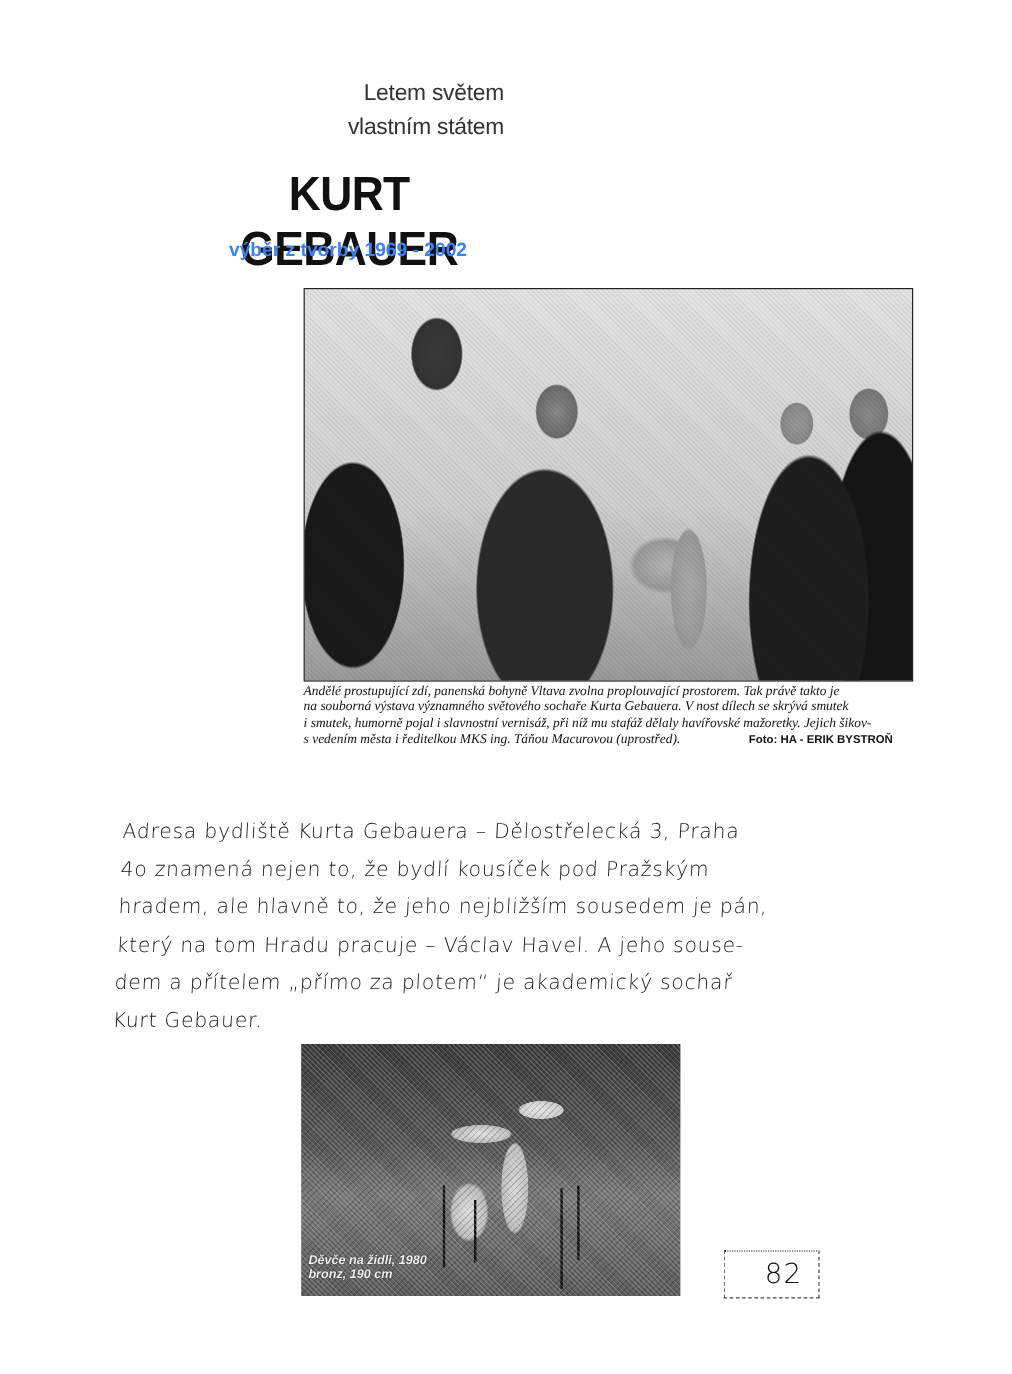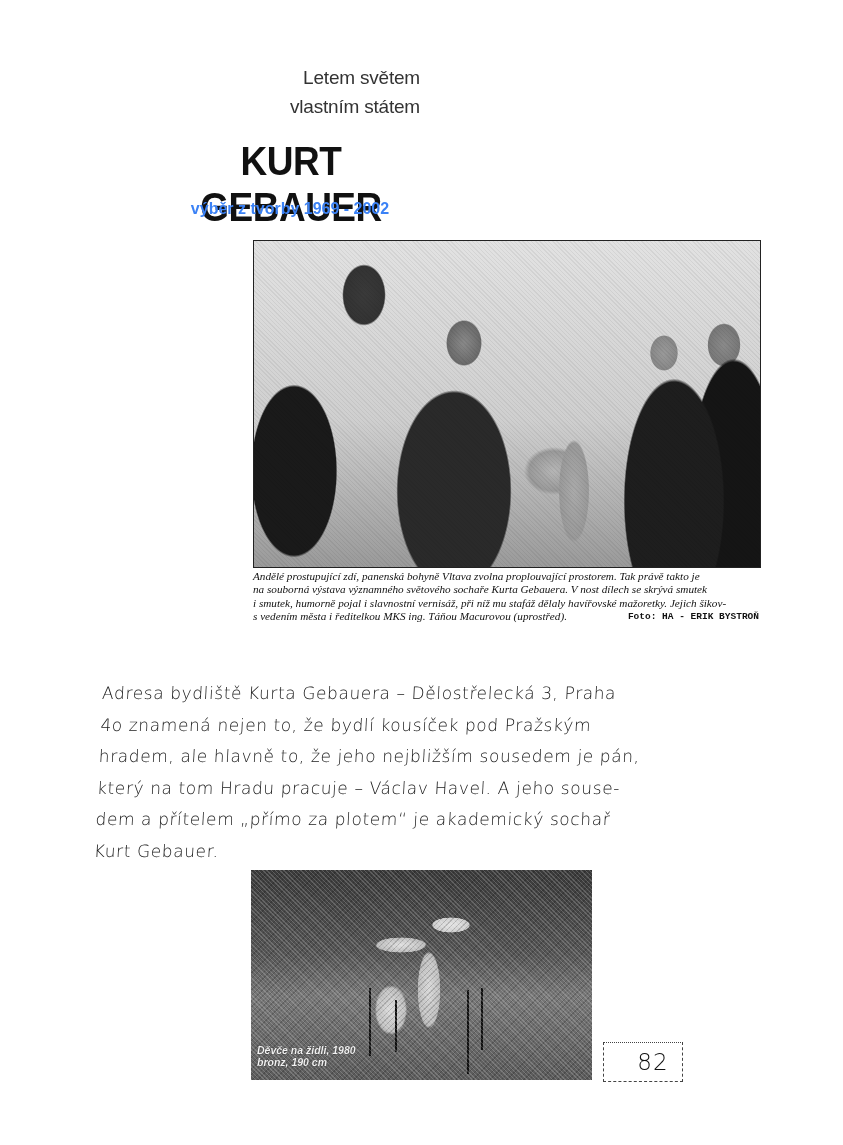--- a/index.html
+++ b/index.html
@@ -48,37 +48,37 @@
   }
 
   #caption {
     left: 253px; top: 570px; width: 510px;
     font-size: 11.2px; line-height: 13.3px; font-style: italic; color: #111;
     text-align: justify;
   }
   #caption .line { display: block; white-space: nowrap; }
   #photo-credit {
     font-style: normal; font-weight: bold; font-size: 9.5px;
-    font-family: Liberation Mono, monospace;
-    position: absolute; right: 4px; bottom: 0px;
+    font-family: Liberation Sans, sans-serif;
+    position: absolute; right: 19px; bottom: 0px;
   }
 
   
   #handwritten {
     left: 98px; top: 678px; width: 720px;
     font-family: "DejaVu Sans", sans-serif;
     font-size: 17px; line-height: 31.5px; color: #1a1a1a;
     font-weight: 300; letter-spacing: 0.6px;
     transform: skewX(-3deg);
   }
   #handwritten .hline { display: block; white-space: nowrap; }
 
   
   #photo-bottom {
-    left: 251px; top: 870px; width: 341px; height: 210px;
+    left: 251px; top: 870px; width: 316px; height: 210px;
     background:
       radial-gradient(ellipse 18px 60px at 178px 120px, #d8d8d8 0%, #bbb 60%, transparent 64%),
       radial-gradient(ellipse 30px 12px at 200px 55px, #e4e4e4 0%, #ccc 60%, transparent 64%),
       radial-gradient(ellipse 40px 12px at 150px 75px, #e0e0e0 0%, #bbb 60%, transparent 64%),
       radial-gradient(ellipse 26px 40px at 140px 140px, #dcdcdc 0%, #bbb 55%, transparent 62%),
       linear-gradient(180deg, #3a3a3a 0%, #555 40%, #777 60%, #5a5a5a 100%);
     overflow: hidden;
   }
   #photo-bottom::after {
     content: ""; position: absolute; inset: 0;

